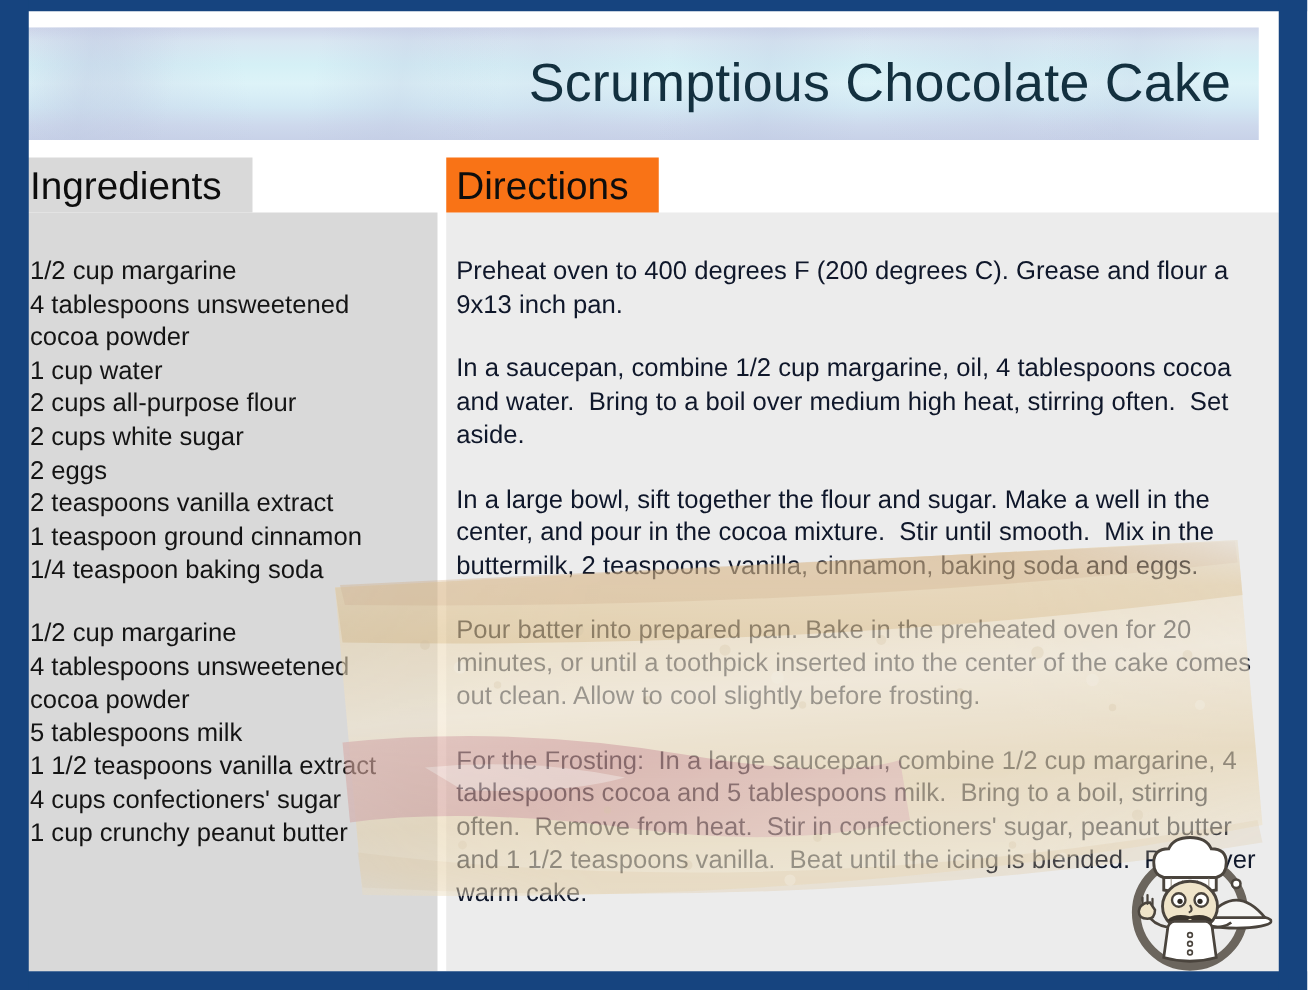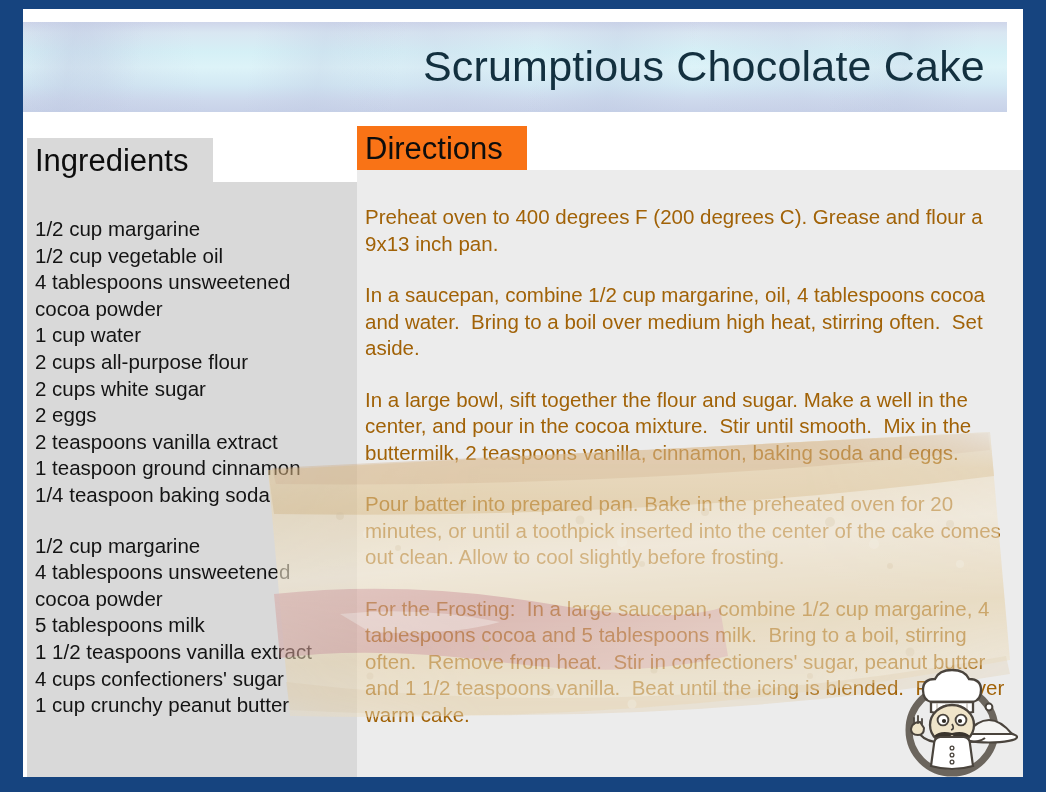--- a/index.html
+++ b/index.html
@@ -90,24 +90,23 @@
     margin-left: 29px;
   }
 
   
   .panel {
     position: absolute;
     z-index: 10;
   }
   #ingredients-panel {
     left: 16px;
-    top: 138px;
+    top: 126px;
     width: 334px;
     height: 651px;
-    margin-left: 11px;
   }
   #directions-panel {
     left: 357px;
     top: 126px;
     width: 666px;
     height: 651px;
   }
 
   
   .panel-heading-row {
@@ -161,21 +160,21 @@
     font-size: 20.5px;
     line-height: 26.6px;
     color: #141414;
     white-space: pre-wrap;
   }
 
   
   .direction-para {
     font-size: 20.5px;
     line-height: 26.5px;
-    color: #a16207;
+    color: #0f172a;
     margin: 0 0 25px 0;
     white-space: pre-wrap;
   }
   .direction-para:last-child { margin-bottom: 0; }
 
   
   #cake-watermark {
     position: absolute;
     left: 250px;
     top: 424px;
@@ -212,21 +211,20 @@
 
   <div class="panel" id="ingredients-panel">
     <div class="panel-heading-row">
       <div class="panel-heading-box">
         <span class="panel-heading-text">Ingredients</span>
       </div>
     </div>
     <div class="panel-body">
       <div class="ingredient-group">
         <div class="ingredient-line">1/2 cup margarine</div>
-        <div class="ingredient-line">1/2 cup vegetable oil</div>
         <div class="ingredient-line">4 tablespoons unsweetened
 cocoa powder</div>
         <div class="ingredient-line">1 cup water</div>
         <div class="ingredient-line">2 cups all-purpose flour</div>
         <div class="ingredient-line">2 cups white sugar</div>
         <div class="ingredient-line">2 eggs</div>
         <div class="ingredient-line">2 teaspoons vanilla extract</div>
         <div class="ingredient-line">1 teaspoon ground cinnamon</div>
         <div class="ingredient-line">1/4 teaspoon baking soda</div>
       </div>

